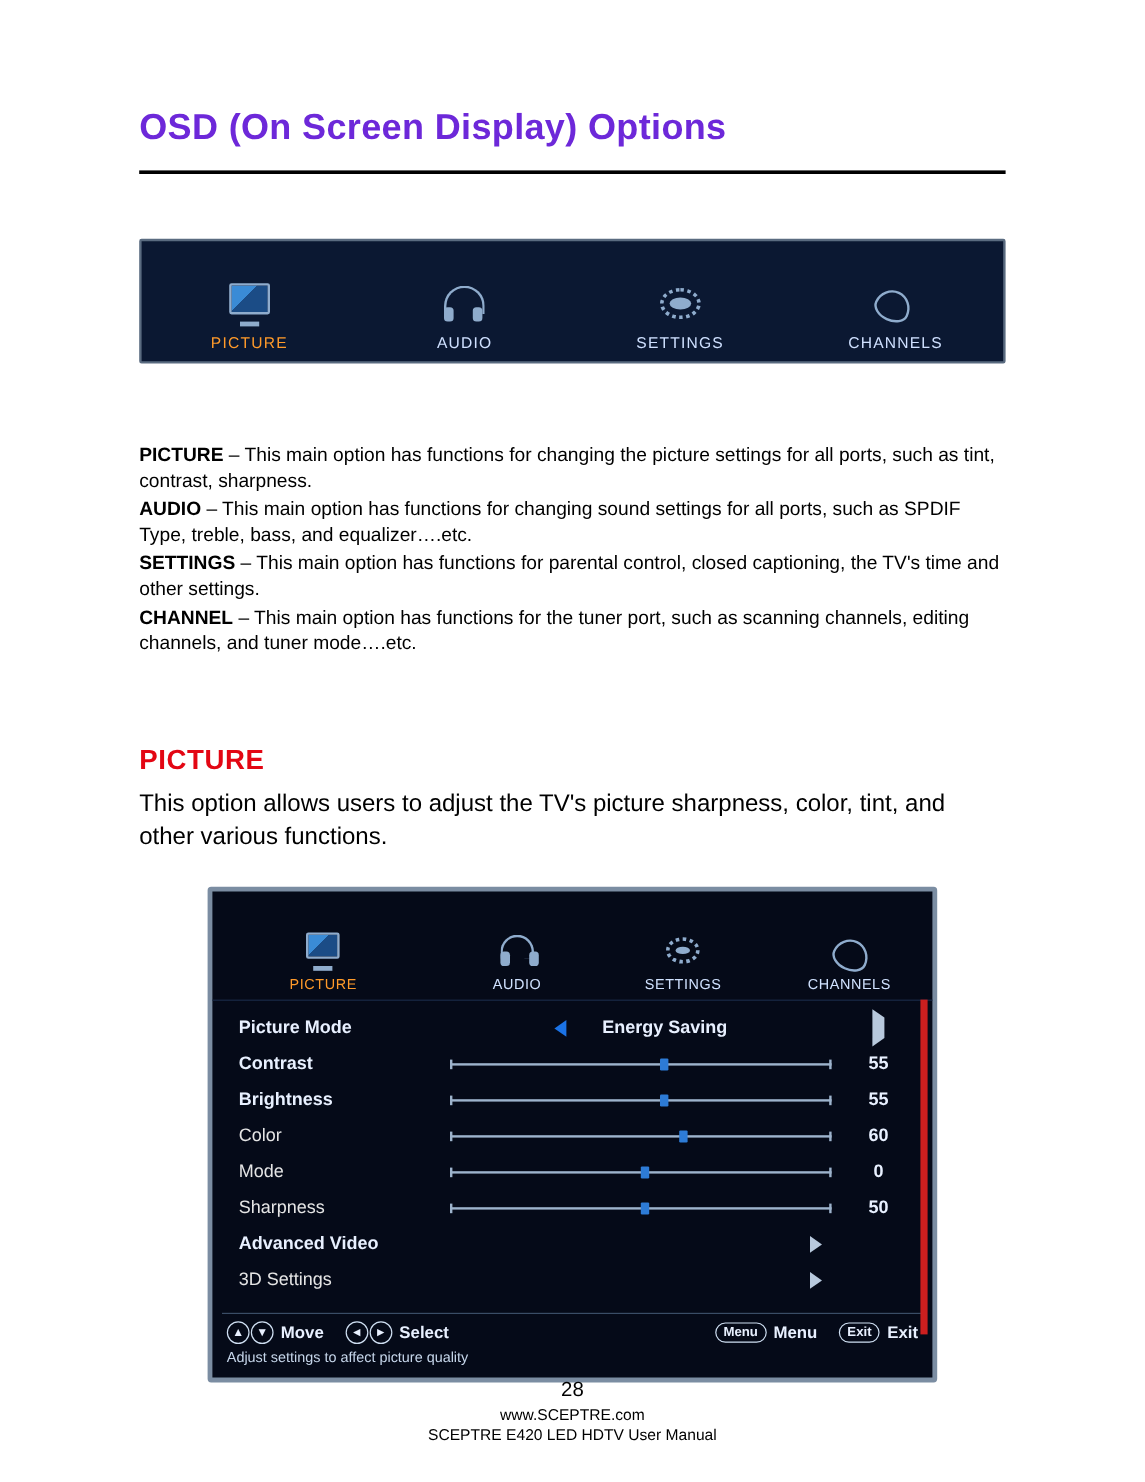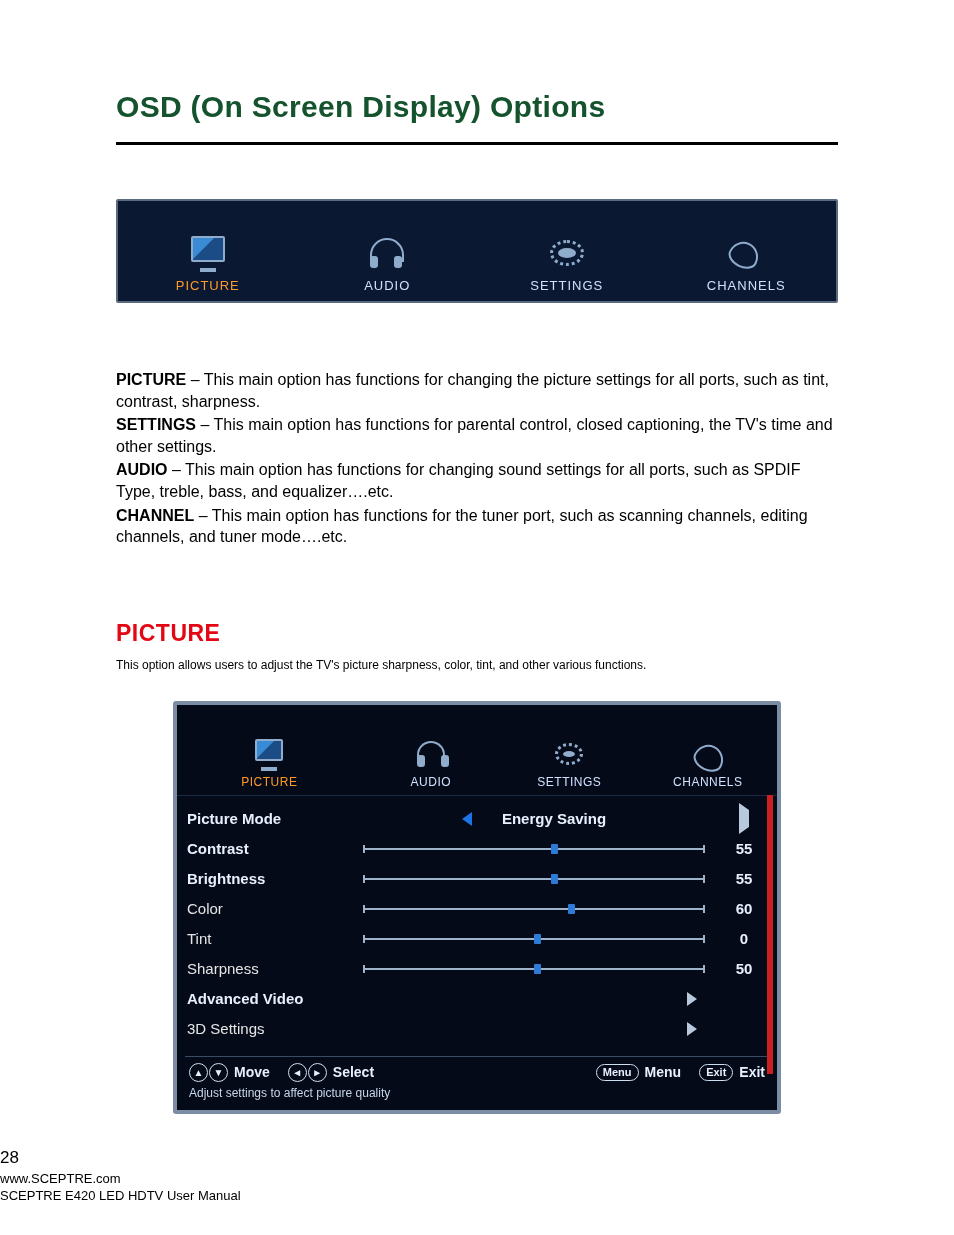--- a/index.html
+++ b/index.html
@@ -1,45 +1,45 @@
 <!DOCTYPE html>
 <html><head>
 <meta charset="utf-8">
 <style>
   html,body{margin:0;padding:0;background:#fff;font-family:Arial,Helvetica,sans-serif;color:#000}
   .page{width:954px;min-height:1235px;margin:0 auto;position:relative;box-sizing:border-box;padding:90px 116px 0 116px}
-  .h1{color:#14532d;font-weight:bold;font-size:30px;letter-spacing:.3px;margin:0 0 18px}
+  .h1{color:#6d28d9;font-weight:bold;font-size:30px;letter-spacing:.3px;margin:0 0 18px}
   .rule{height:3px;background:#000;margin-bottom:54px}
   
   .osdbar{background:#0b1832;border:2px solid #5a6b80;border-radius:2px;height:100px;display:flex;color:#cfe0ff;margin-bottom:66px}
   .osdcell{flex:1;display:flex;flex-direction:column;align-items:center;justify-content:flex-end;padding-bottom:8px;font-size:13px;letter-spacing:1px}
   .osdcell .ic{width:46px;height:38px;margin-bottom:6px;position:relative}
   .osdcell.active{color:#ff9a2a}
   
   .ic-monitor::before{content:"";position:absolute;inset:2px 6px 10px 6px;border:2px solid #8faccd;border-radius:2px;background:linear-gradient(135deg,#3a8bd6 40%,#1b4c86 41%)}
   .ic-monitor::after{content:"";position:absolute;bottom:0;left:50%;width:16px;height:4px;background:#8faccd;transform:translateX(-50%)}
   .ic-headphone::before{content:"";position:absolute;left:6px;right:6px;top:4px;bottom:10px;border:2px solid #8faccd;border-bottom:none;border-radius:40px 40px 0 0}
   .ic-headphone::after{content:"";position:absolute;bottom:4px;left:6px;width:8px;height:12px;background:#8faccd;border-radius:3px;box-shadow:24px 0 0 #8faccd}
   .ic-gear::before{content:"";position:absolute;inset:6px;border:3px dotted #8faccd;border-radius:50%}
   .ic-gear::after{content:"";position:absolute;inset:14px;background:#8faccd;border-radius:50%}
   .ic-dish::before{content:"";position:absolute;left:6px;top:8px;width:26px;height:22px;border:2px solid #8faccd;border-radius:50% 50% 50% 50%/60% 60% 40% 40%;transform:rotate(25deg)}
   
   .descs p{margin:0 0 2px;font-size:16px;line-height:1.35}
   .descs b{font-weight:bold}
   .h2{color:#e30613;font-weight:bold;font-size:23px;margin:72px 0 10px;letter-spacing:.5px}
-  .intro{font-size:12px;line-height:1.35;margin:0 0 28px}
+  .intro{font-size:20px;line-height:1.35;margin:0 0 28px}
   
   .panel{width:600px;margin:0 auto;border:4px solid #7b8da2;border-radius:3px;background:#050a18;color:#e8f0ff;font-size:15px;position:relative;padding-bottom:2px}
   .panel::after{content:"";position:absolute;top:90px;right:4px;bottom:36px;width:6px;background:#cc1f1f}
   .toptabs{height:90px;display:flex;border-bottom:1px solid #1a2a46}
   .toptabs .tab{flex:1.2;display:flex;flex-direction:column;align-items:center;justify-content:flex-end;padding-bottom:6px;font-size:12px;letter-spacing:.5px;color:#d0e2ff}
   .toptabs .tab:first-child{flex:1.6}
   .toptabs .tab.active{color:#ff9a2a}
   .toptabs .ic{width:40px;height:34px;margin-bottom:4px;position:relative}
-  .rows{padding:8px 10px 6px}
+  .rows{padding:8px 22px 6px}
   .row{display:flex;align-items:center;height:30px}
   .row .label{flex:0 0 170px;font-weight:bold}
   .row .label.dim{font-weight:normal;color:#e5e5e5}
   .row .mid{flex:1;display:flex;align-items:center;justify-content:center;position:relative}
   .row .val{flex:0 0 46px;text-align:center;font-weight:bold;padding-left:10px}
   .slider{flex:1;height:2px;background:#9db3cc;position:relative;margin:0 6px}
   .slider::before,.slider::after{content:"";position:absolute;top:-3px;width:2px;height:8px;background:#9db3cc}
   .slider::before{left:0}.slider::after{right:0}
   .knob{position:absolute;top:-4px;width:7px;height:10px;background:#2d7bd6;border-radius:1px}
   .tri{width:0;height:0;border-top:7px solid transparent;border-bottom:7px solid transparent}
@@ -49,21 +49,21 @@
   .modebox .modeval{font-weight:bold}
   .submenu-row .mid{justify-content:flex-end;padding-right:14px}
   
   .navbar{border-top:1px solid #3a4d66;margin:6px 8px 0;padding:6px 4px 2px;display:flex;gap:18px;align-items:center;font-size:14px;font-weight:bold}
   .navbar .grp{display:flex;align-items:center;gap:6px}
   .keycap{border:1.5px solid #cfdff2;border-radius:10px;padding:0 6px;font-size:11px;font-weight:bold;line-height:15px}
   .circpair{display:flex;gap:1px}
   .circ{width:17px;height:17px;border:1.5px solid #cfdff2;border-radius:50%;display:flex;align-items:center;justify-content:center;font-size:10px}
   .hint{font-size:12px;color:#c6d6ea;padding:2px 12px 8px;font-weight:normal}
   
-  .footer{position:absolute;bottom:30px;left:0;right:0;text-align:left;font-size:13px;line-height:1.35}
+  .footer{position:absolute;bottom:30px;left:0;right:0;text-align:center;font-size:13px;line-height:1.35}
   .footer .pn{font-size:17px}
 </style>
 </head>
 <body>
 
 <div class="page">
 
   <div class="h1">OSD (On Screen Display) Options</div>
   <div class="rule"></div>
 
@@ -81,22 +81,22 @@
       <span>SETTINGS</span>
     </div>
     <div class="osdcell">
       <div class="ic ic-dish"></div>
       <span>CHANNELS</span>
     </div>
   </div>
 
   <div class="descs">
     <p><b>PICTURE</b><span> – This main option has functions for changing the picture settings for all ports, such as tint, contrast, sharpness.</span></p>
+    <p><b>AUDIO</b><span> – This main option has functions for changing sound settings for all ports, such as SPDIF Type, treble, bass, and equalizer….etc.</span></p>
     <p><b>SETTINGS</b><span> – This main option has functions for parental control, closed captioning, the TV's time and other settings.</span></p>
-    <p><b>AUDIO</b><span> – This main option has functions for changing sound settings for all ports, such as SPDIF Type, treble, bass, and equalizer….etc.</span></p>
     <p><b>CHANNEL</b><span> – This main option has functions for the tuner port, such as scanning channels, editing channels, and tuner mode….etc.</span></p>
   </div>
 
   <div class="h2">PICTURE</div>
   <p class="intro">This option allows users to adjust the TV's picture sharpness, color, tint, and other various functions.</p>
 
   <div class="panel">
     <div class="toptabs">
       <div class="tab active">
         <div class="ic ic-monitor"></div>
@@ -148,21 +148,21 @@
       <div class="row">
         <div class="label dim">Color</div>
         <div class="mid">
             <div class="slider">
               <div class="knob" style="left:60%"></div>
             </div>
           </div>
         <div class="val">60</div>
       </div>
       <div class="row">
-        <div class="label dim">Tint</div>
+        <div class="label dim">Mode</div>
         <div class="mid">
             <div class="slider">
               <div class="knob" style="left:50%"></div>
             </div>
           </div>
         <div class="val">0</div>
       </div>
       <div class="row">
         <div class="label dim">Sharpness</div>
         <div class="mid">

